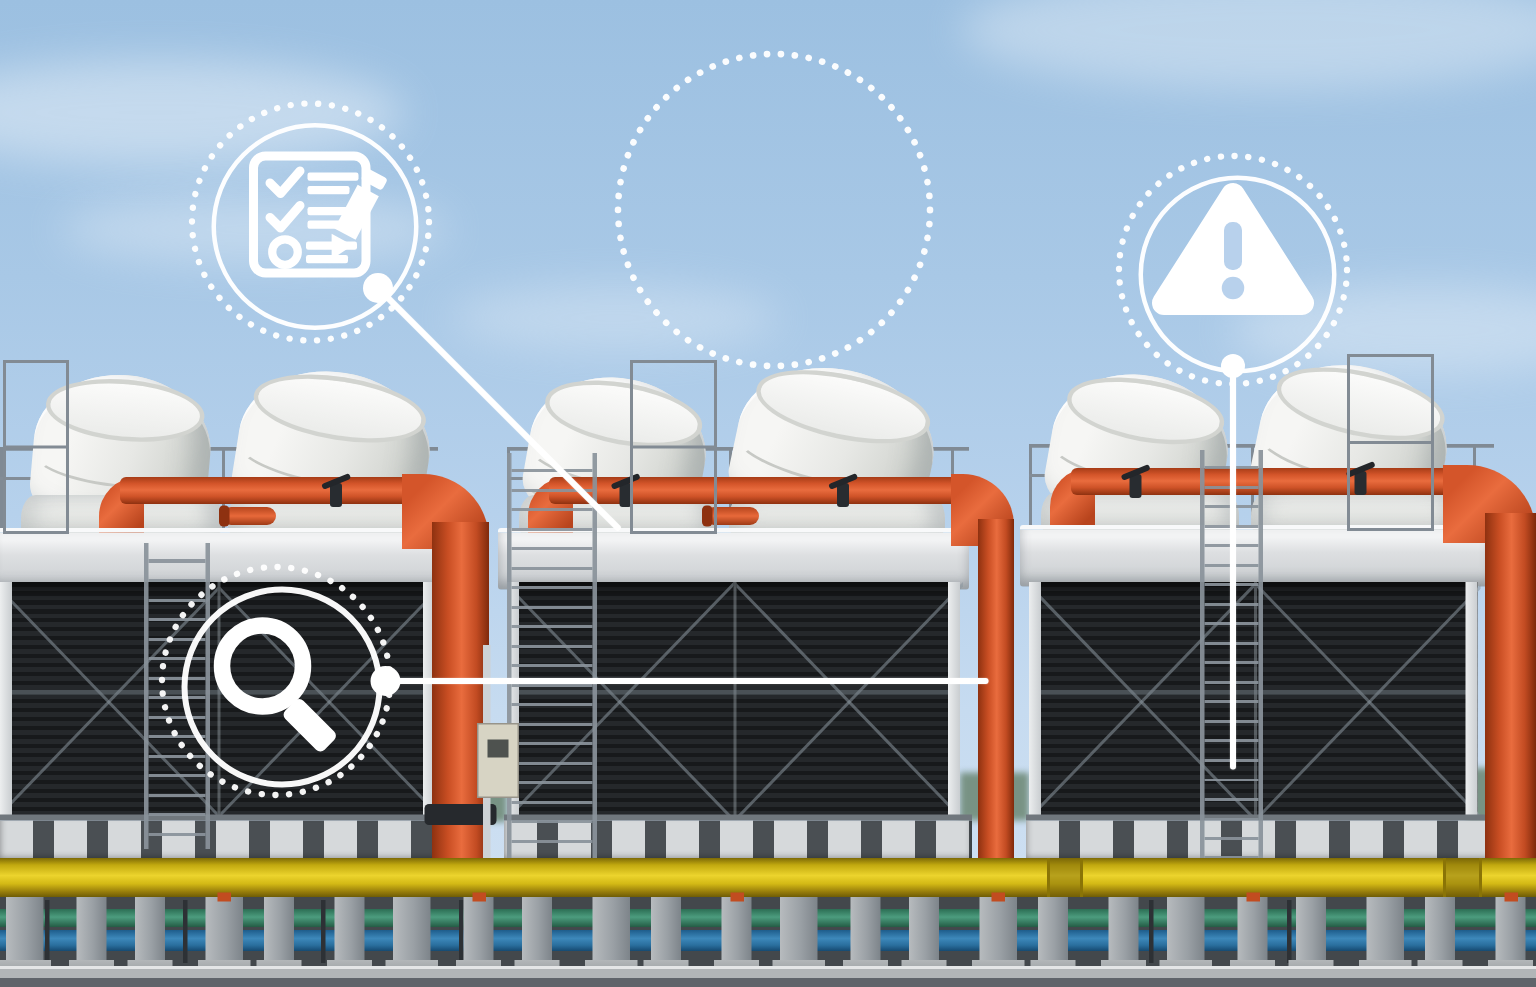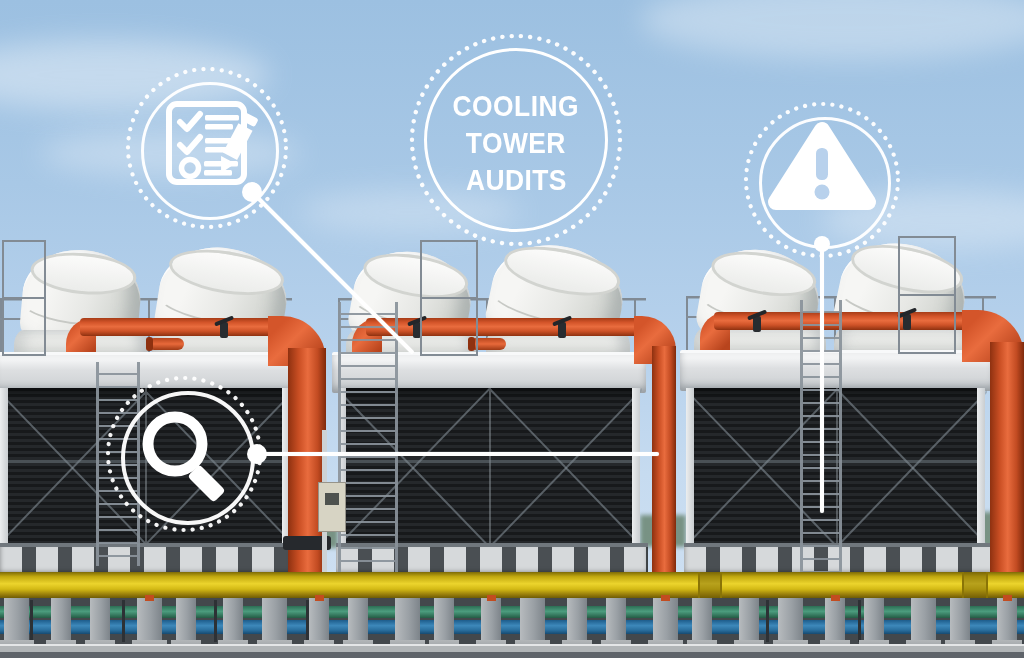--- a/index.html
+++ b/index.html
@@ -256,25 +256,20 @@
   <div class="line" style="left:252px;top:190px;width:228px;height:4px;transform:rotate(45deg);transform-origin:0 50%;"></div>
   <div class="line" style="left:820px;top:243px;width:4px;height:270px;border-radius:2px;"></div>
   <div class="line" style="left:257px;top:452px;width:402px;height:4px;"></div>
   <div class="node" style="left:242px;top:182px;width:20px;height:20px;"></div>
   <div class="node" style="left:814px;top:236px;width:16px;height:16px;"></div>
   <div class="node" style="left:247px;top:444px;width:20px;height:20px;"></div>
 
   <svg width="218" height="218" style="left:407px;top:31px;">
     <circle cx="109" cy="109" r="104" fill="none" stroke="#fff" stroke-width="4.4" stroke-dasharray="0.1 9.23" stroke-linecap="round" opacity=".95"></circle>
   </svg>
-  <div class="title-circle">
-    <div class="title-line">COOLING</div>
-    <div class="title-line">TOWER</div>
-    <div class="title-line">AUDITS</div>
-  </div>
 
   <svg width="168" height="168" style="left:123px;top:64px;">
     <circle cx="84" cy="84" r="79" fill="none" stroke="#fff" stroke-width="4.2" stroke-dasharray="0.1 9.1" stroke-linecap="round" opacity=".95"></circle>
   </svg>
   <div class="ring" style="left:141px;top:82px;width:132px;height:132px;"></div>
   <svg width="132" height="132" style="left:141px;top:82px;">
     <rect x="28" y="22" width="75" height="78" rx="8" fill="none" stroke="#fff" stroke-width="6"></rect>
     <path d="M39 40 l7 7 l13 -15" fill="none" stroke="#fff" stroke-width="6" stroke-linecap="round" stroke-linejoin="round"></path>
     <rect x="64" y="33" width="34" height="5.5" rx="1.5" fill="#fff"></rect>
     <rect x="64" y="42" width="28" height="5.5" rx="1.5" fill="#fff"></rect>

